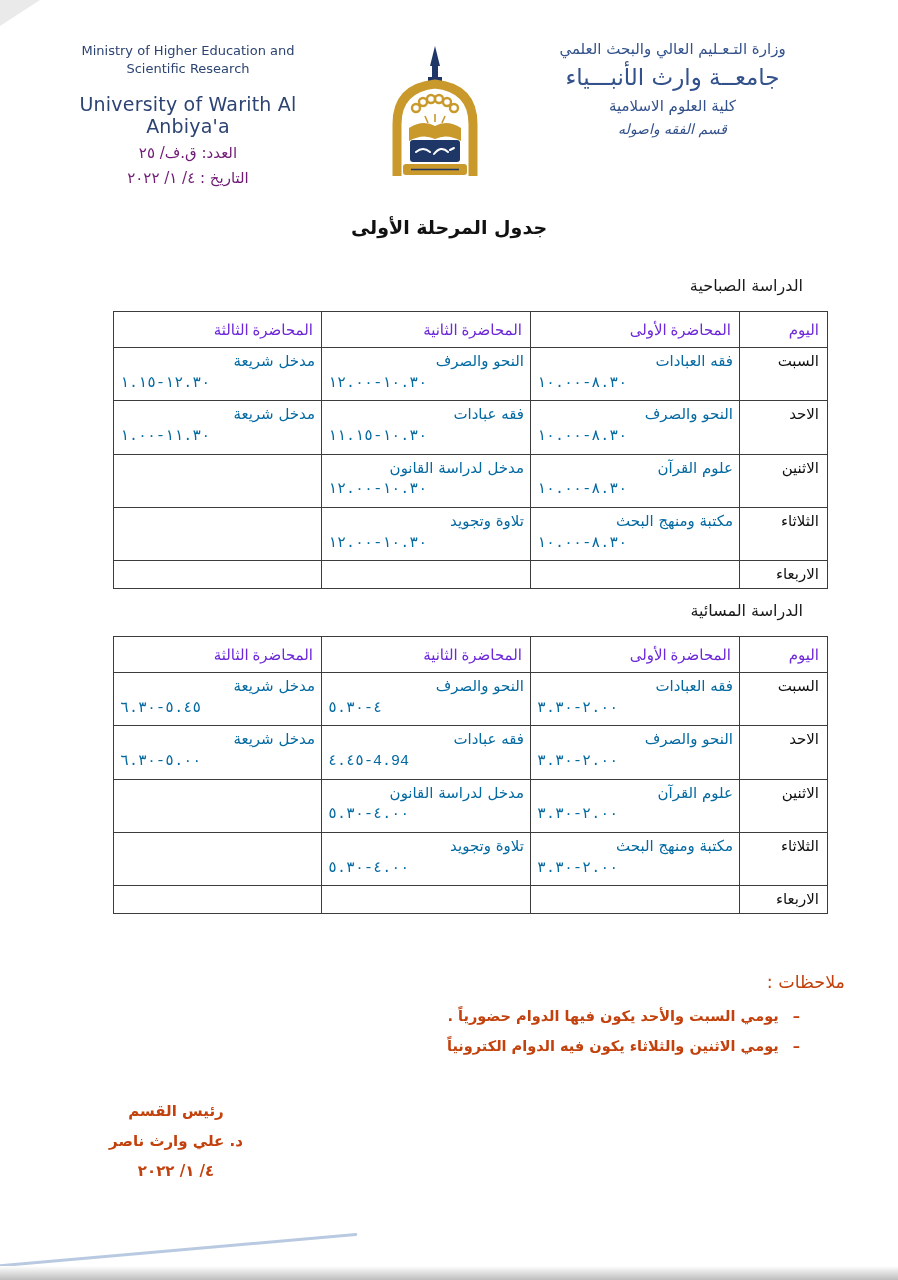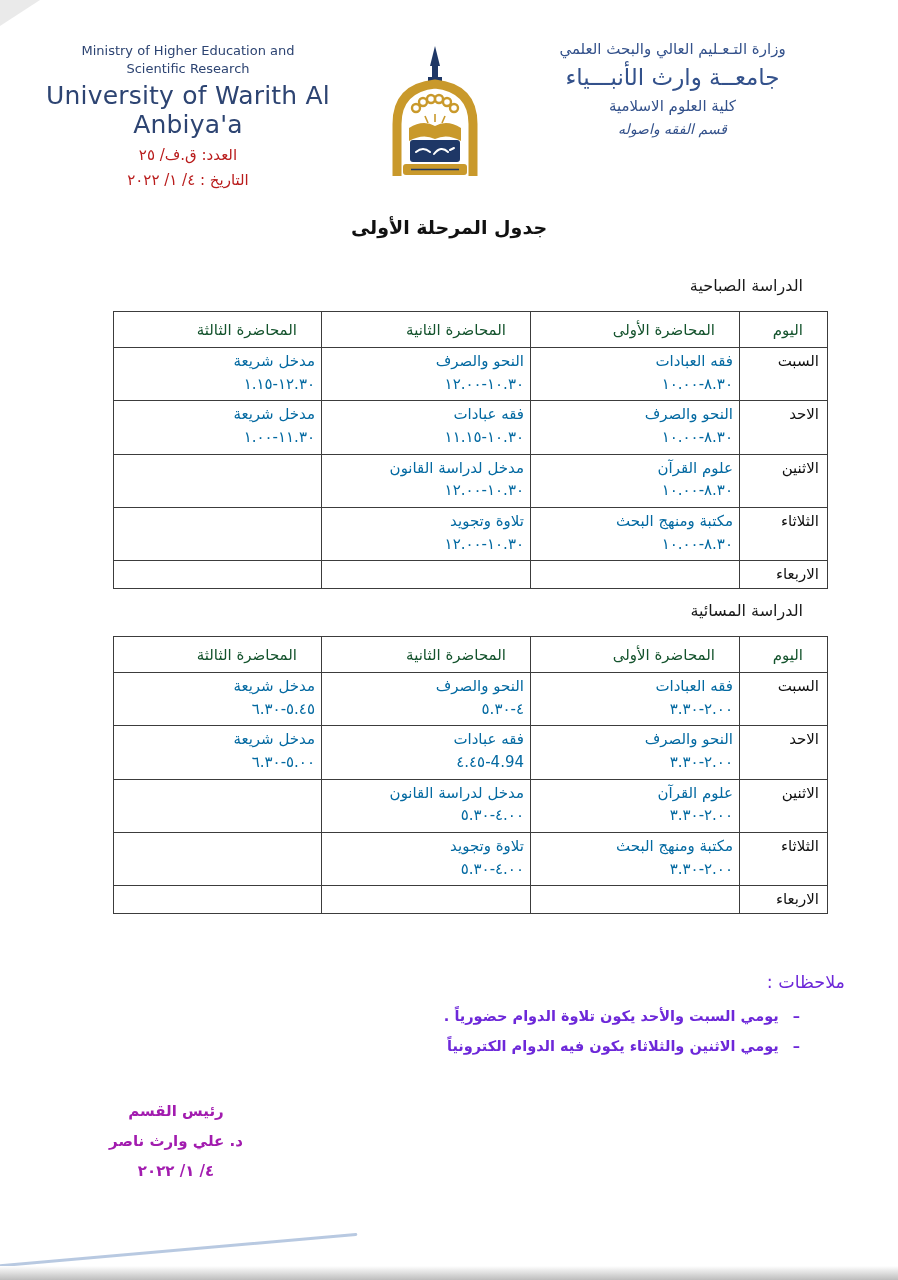--- a/index.html
+++ b/index.html
@@ -14,22 +14,22 @@
   .scan-bottom { position:absolute; left:0; bottom:0; width:100%; height:14px;
     background:linear-gradient(#ffffff, #bdbdbd); }
   .scan-corner { position:absolute; top:0; left:0; width:0; height:0;
     border-top:26px solid #dcdcdc; border-right:40px solid transparent; opacity:.6; }
   .scan-streak { position:absolute; left:-12px; bottom:28px; width:370px; height:3px;
     background:#7e9cc8; opacity:.55; transform:rotate(-5deg); border-radius:2px; }
 
   
   .hdr-left { position:absolute; left:38px; top:42px; width:300px; text-align:center; color:#2d4472; }
   .hdr-left .en-small { font-size:13px; line-height:1.35; }
-  .hdr-left .en-univ  { font-size:25px; margin-top:4px; letter-spacing:.2px; }
-  .hdr-left .ar-line  { font-size:15px; margin-top:7px; color:#b91c1c; }
+  .hdr-left .en-univ  { font-size:19px; margin-top:16px; letter-spacing:.2px; }
+  .hdr-left .ar-line  { font-size:15px; margin-top:7px; color:#701a75; }
 
   .hdr-right { position:absolute; left:505px; top:40px; width:335px; text-align:center; color:#33518b; direction:rtl; }
   .hdr-right .ar-ministry { font-size:15px; }
   .hdr-right .ar-univ { font-size:23px; font-weight:400; margin-top:6px; letter-spacing:.5px; }
   .hdr-right .ar-college { font-size:15px; margin-top:7px; }
   .hdr-right .ar-dept { font-size:14px; margin-top:6px;font-style:italic; }
 
   .logo { position:absolute; left:383px; top:44px; width:104px; height:142px; }
 
   
@@ -38,39 +38,39 @@
 
   
   .tables-root { position:absolute; top:268px; left:113px; width:714px; }
   .section-label { direction:rtl; text-align:right; padding-right:24px;
     font-size:16px; color:#1a1a1a; margin-top:12px; }
   .section-label.first { margin-top:8px; }
   table.schedule { width:100%; border-collapse:collapse; direction:rtl;
     margin-top:16px; table-layout:fixed; }
   table.schedule th, table.schedule td { border:1px solid #3c3c3c; }
   table.schedule th { font-weight:normal; font-size:15px; text-align:right;
-    padding:8px 24px 8px 4px; height:36px; color:#14532d; }
+    padding:8px 8px 8px 4px; height:36px; color:#6d28d9;font-family:Liberation Serif, serif; }
   td.day-cell { vertical-align:top; text-align:right; font-size:15px;
     padding:4px 8px; color:#111; }
   td.lecture-cell { vertical-align:top; padding:3px 6px 5px; color:#0369a1; }
   td.lecture-cell .subject { text-align:right; font-size:15px; line-height:1.45; }
-  td.lecture-cell .time { text-align:right; font-size:15px; line-height:1.5; direction:rtl; }
+  td.lecture-cell .time { text-align:left; font-size:15px; line-height:1.5; direction:rtl;font-family:Liberation Mono, monospace; }
   tbody tr { height:50px; }
   tbody tr.empty-row { height:28px; }
 
   
-  .notes { position:absolute; top:972px; right:53px; direction:rtl; text-align:right; color:#6d28d9; }
+  .notes { position:absolute; top:972px; right:53px; direction:rtl; text-align:right; color:#c2410c; }
   .notes-heading { font-size:17.5px; margin-bottom:16px; }
   .note-item { font-size:14.5px; font-weight:bold; margin:0 45px 14px 0; }
   .note-item .dash { display:inline-block; margin-left:14px; font-weight:bold; }
 
   
   .signature { position:absolute; left:96px; top:1096px; width:160px;
     direction:rtl; text-align:center; font-weight:bold; font-size:15px;
-    line-height:30px; color:#a21caf; }
+    line-height:30px; color:#c2410c; }
 </style>
 </head>
 <body>
 
 <div class="page">
 
   <div class="scan-corner"></div>
 
   <div class="hdr-left">
     <div class="en-small">Ministry of Higher Education and</div>
@@ -286,21 +286,21 @@
             <td class="lecture-cell"></td>
             <td class="lecture-cell"></td>
           </tr>
         </tbody>
       </table>
     </div>
 
   <div class="notes">
     <div class="notes-heading">ملاحظات :</div>
     <div class="note-item">
-      <span class="dash">–</span><span>يومي السبت والأحد يكون تلاوة الدوام حضورياً .</span>
+      <span class="dash">–</span><span>يومي السبت والأحد يكون فيها الدوام حضورياً .</span>
     </div>
     <div class="note-item">
       <span class="dash">–</span><span>يومي الاثنين والثلاثاء يكون فيه الدوام الكترونياً</span>
     </div>
   </div>
 
   <div class="signature">
     <div>رئيس القسم</div>
     <div>د. علي وارث ناصر</div>
     <div>٤/ ١/ ٢٠٢٢</div>

